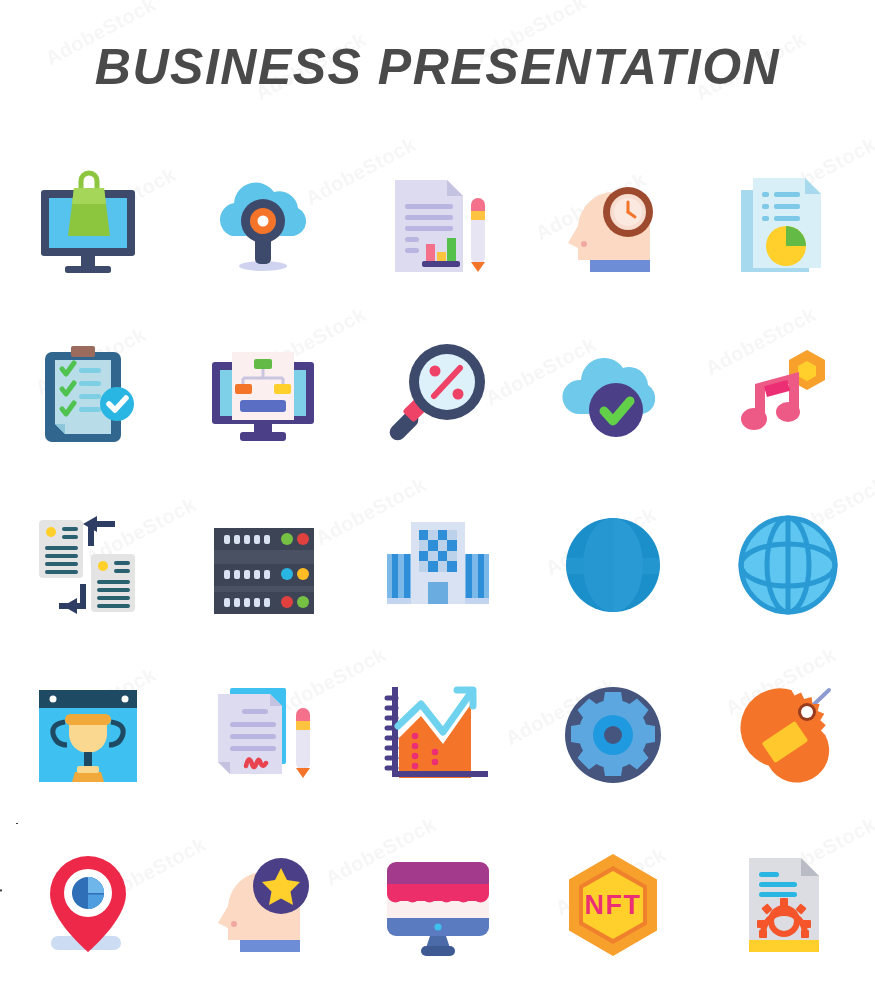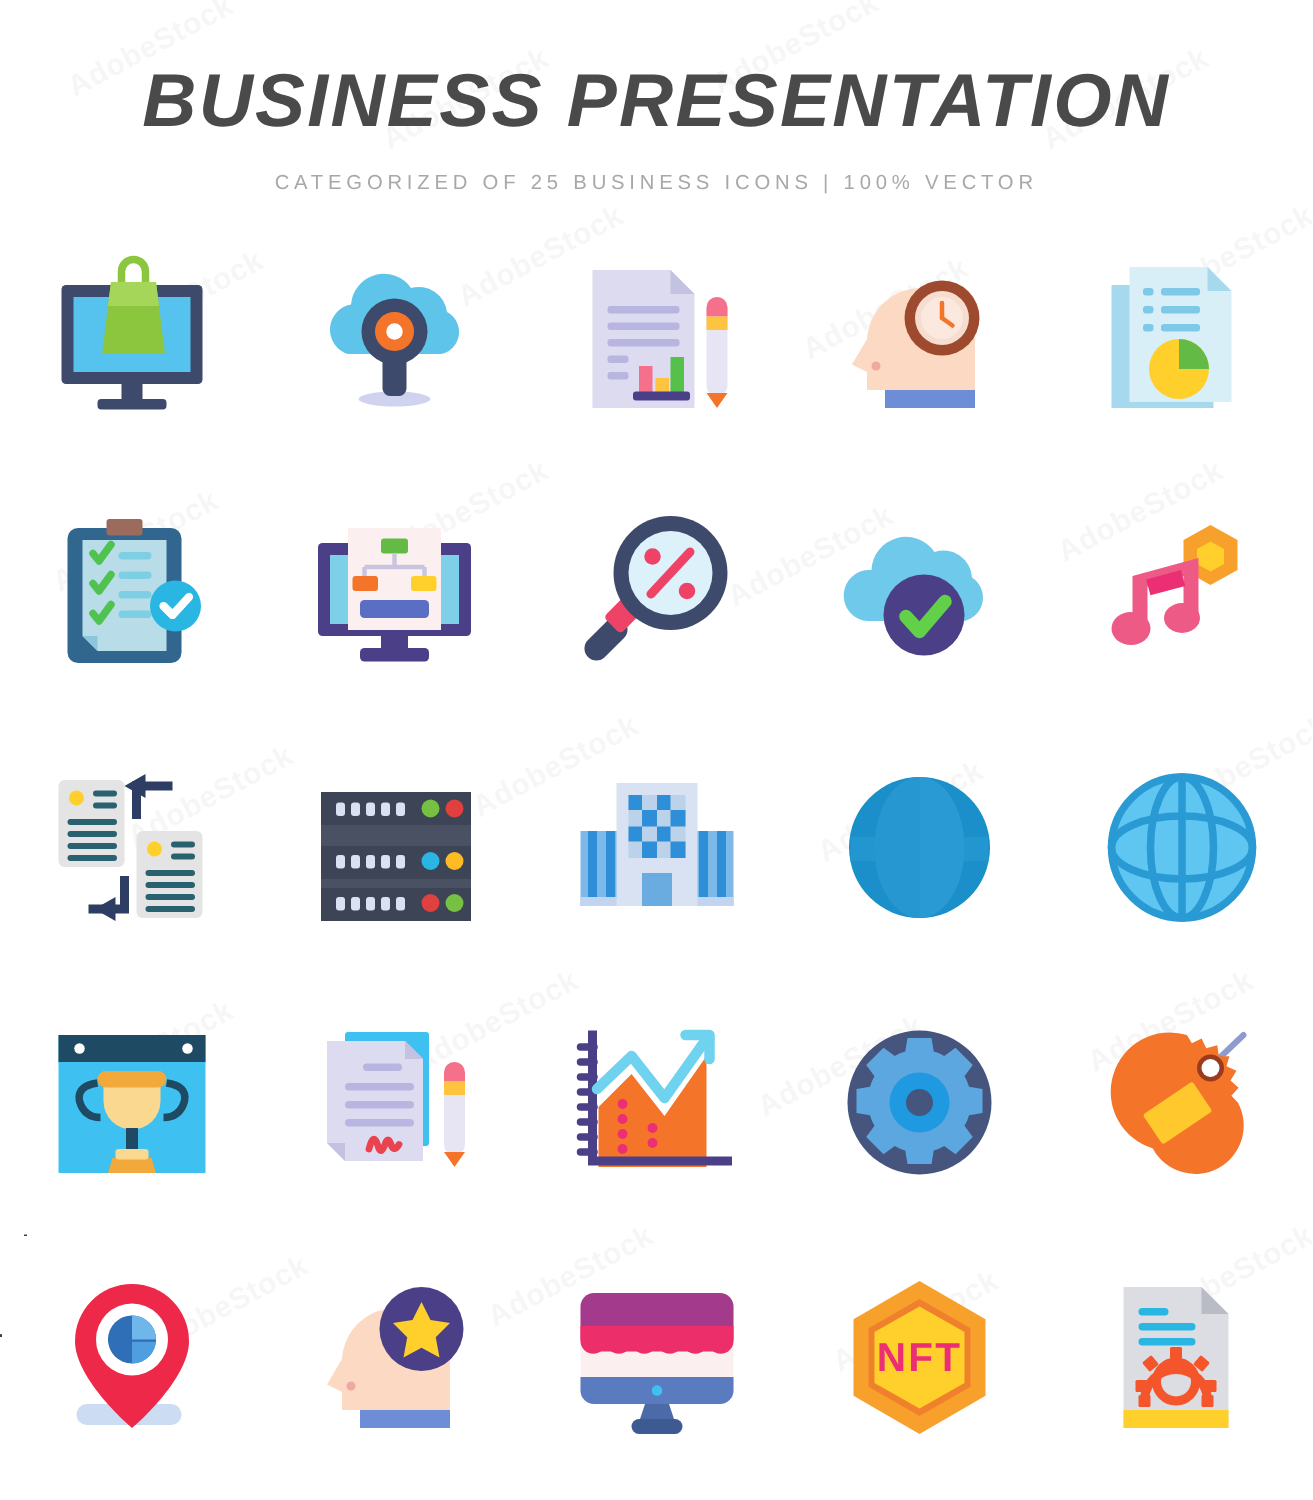--- a/index.html
+++ b/index.html
@@ -102,21 +102,20 @@
     <span class="tile-wm" style="left:500px;top:700px;">AdobeStock</span>
     <span class="tile-wm" style="left:720px;top:670px;">AdobeStock</span>
     <span class="tile-wm" style="left:90px;top:860px;">AdobeStock</span>
     <span class="tile-wm" style="left:320px;top:840px;">AdobeStock</span>
     <span class="tile-wm" style="left:550px;top:870px;">AdobeStock</span>
     <span class="tile-wm" style="left:760px;top:840px;">AdobeStock</span>
   </div>
 
   <div class="header">
     <h1 class="title">BUSINESS PRESENTATION</h1>
-    <div class="subtitle">CATEGORIZED OF 25 BUSINESS ICONS  |  100% VECTOR</div>
   </div>
 
   <div class="wm-tick"></div>
   <div class="watermark-side">Adobe Stock | #752196320</div>
 
   <div class="grid">
 
     <div class="cell">
       <svg class="ic" width="118" height="118" viewBox="0 0 118 118">
         <rect x="12" y="24" width="94" height="66" rx="3" fill="#3e4a6b"></rect>

